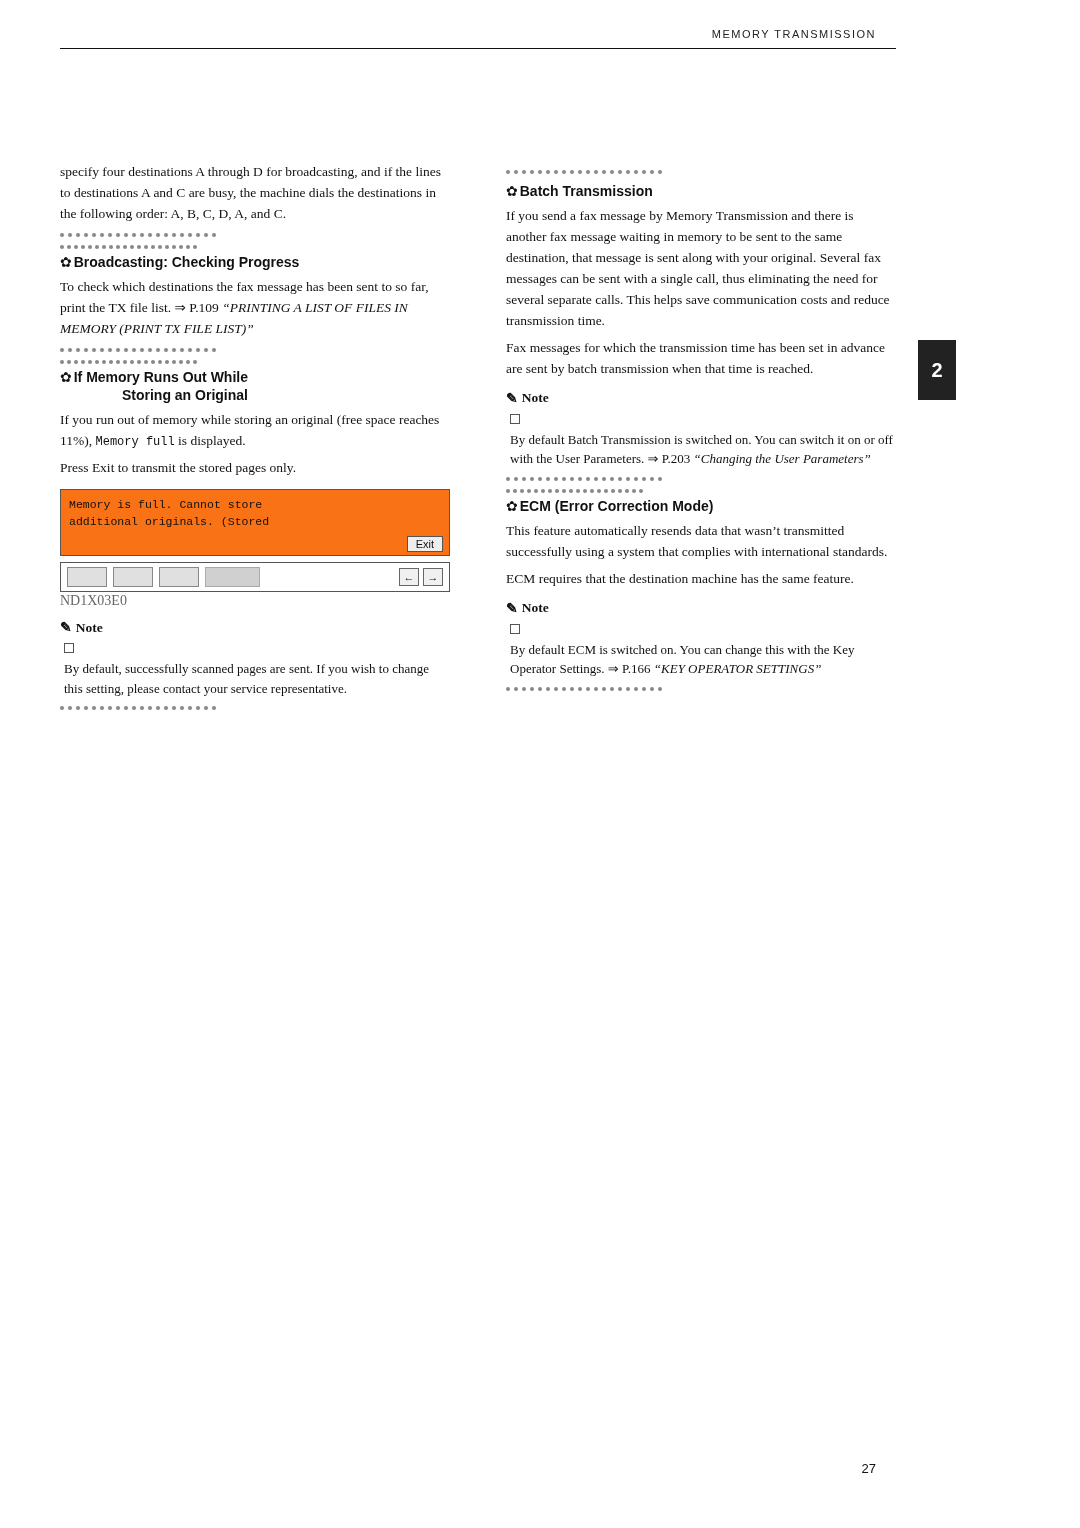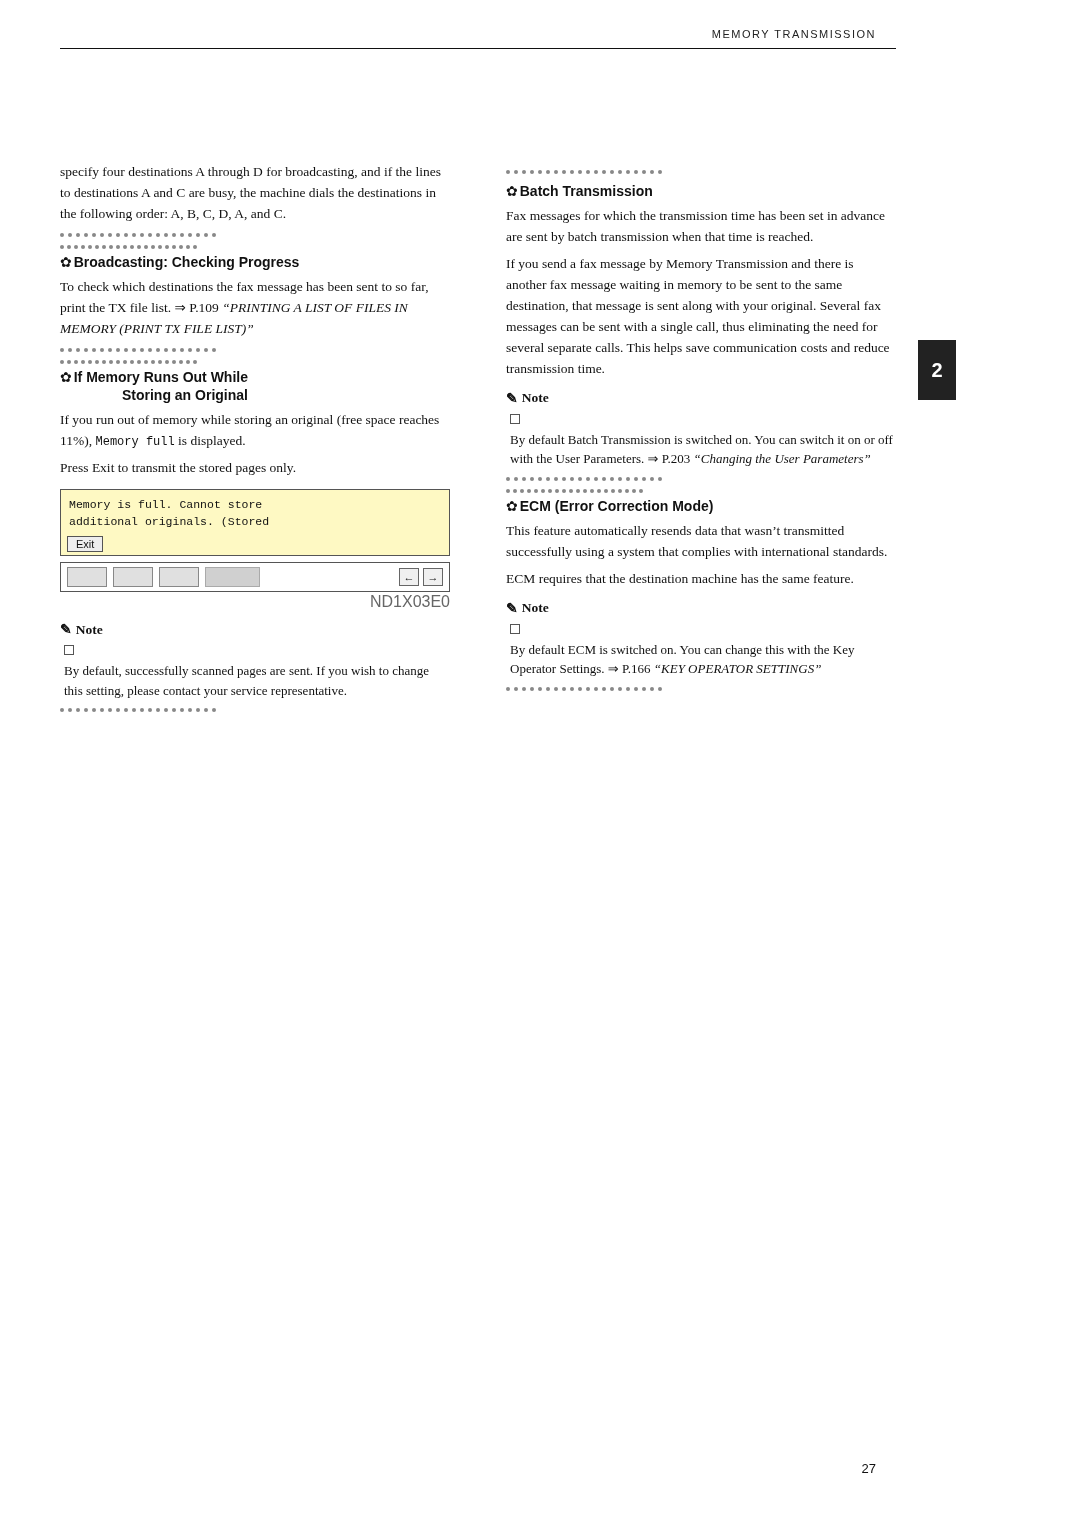--- a/index.html
+++ b/index.html
@@ -180,31 +180,31 @@
       margin-top: 3px;
       display: inline-block;
     }
 
     
     .screen-mockup {
       border: 1.5px solid #555;
       margin: 10px 0 6px 0;
       font-size: 11.5px;
       font-family: 'Courier New', monospace;
-      background: #fef9c3;
+      background: #f97316;
     }
 
     .screen-body {
       padding: 6px 8px 4px 8px;
       line-height: 1.5;
     }
 
     .screen-footer {
       display: flex;
-      justify-content: flex-start;
+      justify-content: flex-end;
       padding: 2px 6px 3px 6px;
     }
 
     .exit-btn {
       border: 1px solid #555;
       padding: 1px 8px;
       font-size: 11px;
       font-family: Arial, sans-serif;
       background: #eee;
     }
@@ -244,24 +244,24 @@
       height: 18px;
       border: 1px solid #666;
       background: #f0f0f0;
       display: flex;
       align-items: center;
       justify-content: center;
       font-size: 11px;
     }
 
     .image-label {
-      text-align: right;
-      font-size: 16px;
+      text-align: left;
+      font-size: 14px;
       color: #666;
-      font-family: Liberation Sans, sans-serif;
+      font-family: Liberation Serif, serif;
       margin-top: 1px;
     }
 
     code {
       font-family: 'Courier New', monospace;
       font-size: 12px;
     }
   </style>
 </head>
 <body>
@@ -480,22 +480,22 @@
         <span class="dot"></span>
           <span class="dot"></span>
           <span class="dot"></span>
           <span class="dot"></span>
       </div>
 
       <div class="section-heading">
         <span class="section-icon">✿</span>
         <span class="section-title">Batch Transmission</span>
       </div>
+      <p class="section-body">If you send a fax message by Memory Transmission and there is another fax message waiting in memory to be sent to the same destination, that message is sent along with your original. Several fax messages can be sent with a single call, thus eliminating the need for several separate calls. This helps save communication costs and reduce transmission time.</p>
       <p class="section-body">Fax messages for which the transmission time has been set in advance are sent by batch transmission when that time is reached.</p>
-      <p class="section-body">If you send a fax message by Memory Transmission and there is another fax message waiting in memory to be sent to the same destination, that message is sent along with your original. Several fax messages can be sent with a single call, thus eliminating the need for several separate calls. This helps save communication costs and reduce transmission time.</p>
 
       <div class="note-section">
         <div class="note-title">
           <span class="note-icon">✎</span>
           <span>Note</span>
         </div>
         <div class="note-item">
           <span class="note-checkbox"></span>
           <span>
             <span>By default Batch Transmission is switched on. You can switch it on or off with the User Parameters.</span>

